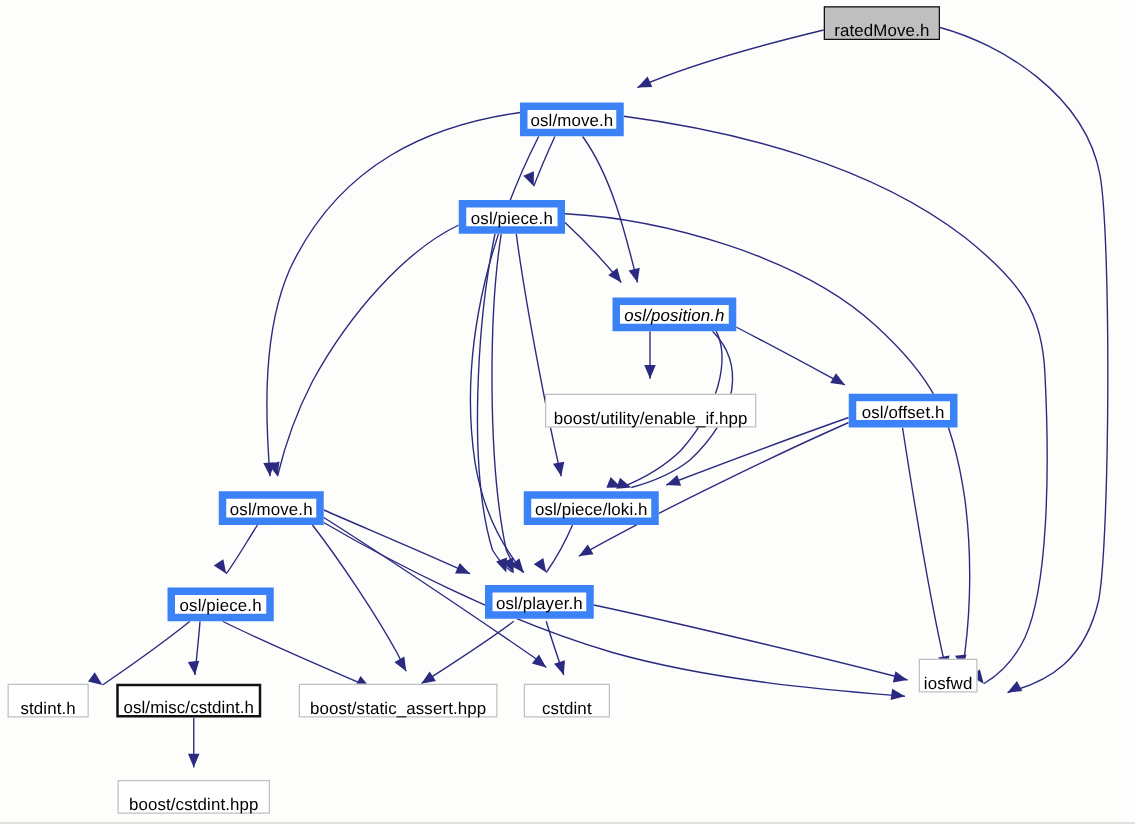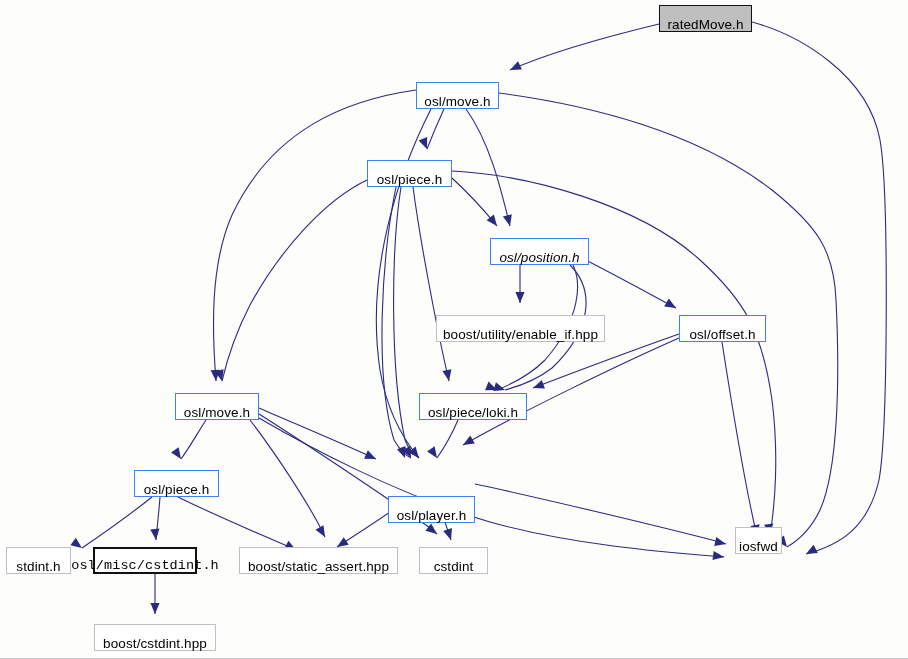--- a/index.html
+++ b/index.html
@@ -32,21 +32,21 @@
     justify-content: center;
     font-size: 13.5px;
     line-height: 1;
     color: #000000;
     white-space: nowrap;
     background: #ffffff;
     border: 1px solid #c0c0c0;
     letter-spacing: 0.1px;
   }
   .node-box.internal {
-    border: 1px solid #3b82f6;
+    border: 6px solid #3b82f6;
   }
   .node-box.internal-strong {
     border: 2px solid #111111;
   }
   .node-box.root {
     background: #bfbfbf;
     border: 1px solid #101010;
   }
   .node-label {
     pointer-events: none;
@@ -154,27 +154,27 @@
       </div>
       <div class="node-box internal" style="left: 175px; top: 393px; width: 84px; height: 27px;">
         <span class="node-label">osl/move.h</span>
       </div>
       <div class="node-box internal" style="left: 419px; top: 393px; width: 108px; height: 27px;">
         <span class="node-label">osl/piece/loki.h</span>
       </div>
       <div class="node-box internal" style="left: 134px; top: 470px; width: 85px; height: 27px;">
         <span class="node-label">osl/piece.h</span>
       </div>
-      <div class="node-box internal" style="left: 388px; top: 496px; width: 87px; height: 27px;">
+      <div class="node-box internal" style="left: 388px; top: 468px; width: 87px; height: 27px;">
         <span class="node-label">osl/player.h</span>
       </div>
       <div class="node-box" style="left: 6px; top: 547px; width: 65px; height: 27px;">
         <span class="node-label">stdint.h</span>
       </div>
-      <div class="node-box internal-strong" style="left: 93px; top: 547px; width: 104px; height: 27px; font-family: Liberation Mono, monospace;">
+      <div class="node-box internal-strong" style="left: 93px; top: 547px; width: 116px; height: 27px;">
         <span class="node-label">osl/misc/cstdint.h</span>
       </div>
       <div class="node-box" style="left: 239px; top: 547px; width: 159px; height: 27px;">
         <span class="node-label">boost/static_assert.hpp</span>
       </div>
       <div class="node-box" style="left: 419px; top: 547px; width: 69px; height: 27px;">
         <span class="node-label">cstdint</span>
       </div>
       <div class="node-box" style="left: 735px; top: 527px; width: 47px; height: 27px;">
         <span class="node-label">iosfwd</span>

